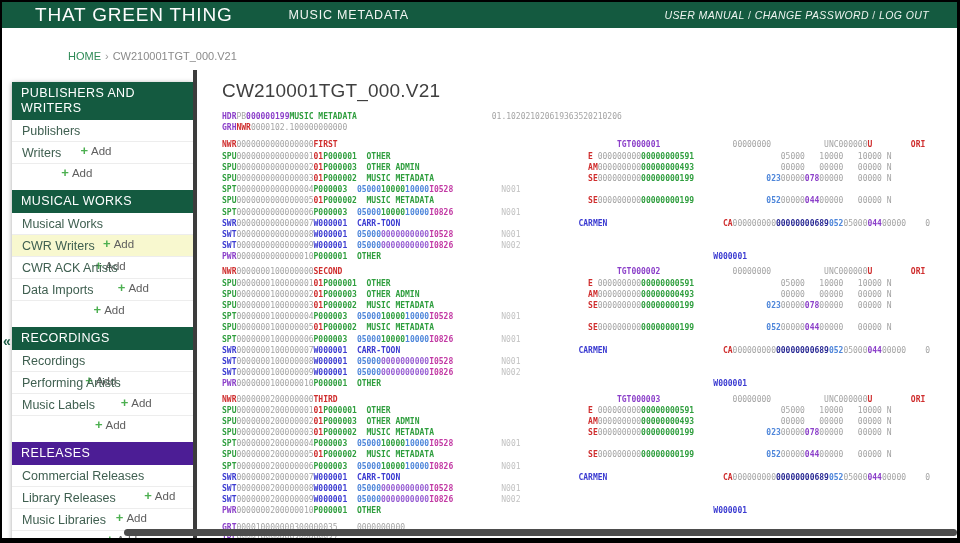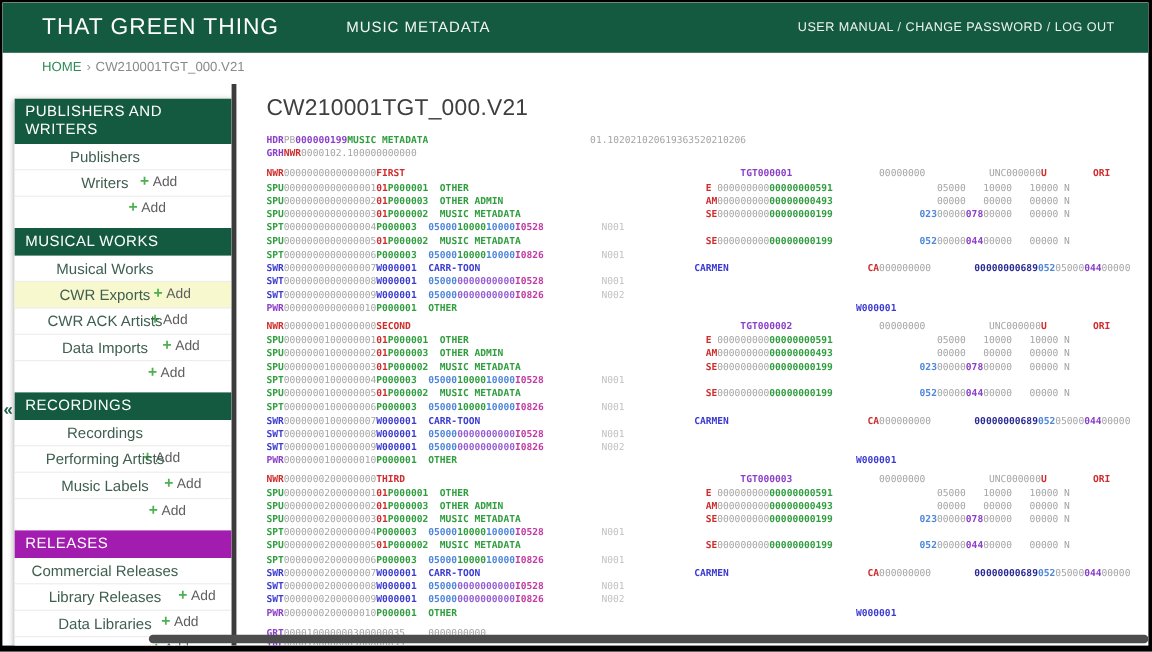--- a/index.html
+++ b/index.html
@@ -1,40 +1,40 @@
 <!DOCTYPE html>
 <html><head>
 <meta charset="utf-8">
 <style>
   html,body{margin:0;padding:0;}
   body{width:960px;height:543px;background:#000;position:relative;overflow:hidden;
        font-family:"Liberation Sans",sans-serif;}
   .window{position:absolute;left:2px;top:2px;right:3px;bottom:5px;background:#fff;overflow:hidden;}
 
   
-  .topbar{position:absolute;left:0;top:0;right:0;height:42px;background:#145a40;
+  .topbar{position:absolute;left:0;top:0;right:0;height:26px;background:#145a40;
           display:flex;align-items:center;color:#fff;}
   .brand{margin-left:33px;font-size:19px;letter-spacing:.8px;color:#fdfdfd;white-space:nowrap;}
   .app-title{margin-left:56px;font-size:12.5px;letter-spacing:.8px;color:#f2f6f3;white-space:nowrap;}
   .top-links{margin-left:auto;margin-right:28px;font-size:10.5px;letter-spacing:.4px;color:#eef4f0;white-space:nowrap;}
-  .top-links a{color:#eef4f0;text-decoration:none;cursor:pointer;}
+  .top-links a{color:#eef4f0;text-decoration:none;cursor:pointer;font-style:italic;}
   .top-links .sep{color:#d8e4dd;}
 
   
   .breadcrumb{position:absolute;left:33px;top:48px;font-size:11px;color:#8a8a8a;white-space:nowrap;}
-  .breadcrumb a{color:#2f8b57;text-decoration:none;cursor:pointer;}
+  .breadcrumb a{color:#2f8b57;text-decoration:none;cursor:pointer;margin-left:33px;}
   .crumb-sep{margin:0 4px;color:#9a9a9a;}
 
   
   .sidebar{position:absolute;left:10px;top:80px;width:181px;height:468px;background:#fff;
            box-shadow:0 1px 5px rgba(0,0,0,.35);overflow:hidden;}
   .sb-section{margin-bottom:26px;}
   .sb-header{background:#145a40;color:#fff;font-size:12.5px;letter-spacing:.4px;
              line-height:15px;padding:4px 9px;}
-  .sb-row{display:flex;align-items:center;justify-content:center;
+  .sb-row{display:flex;align-items:center;justify-content:flex-start;
           padding:0 9px 0 10px;height:21px;border-bottom:1px solid #ededed;cursor:pointer;}
   .sb-row.hl{background:#f8f8cf;}
   .sb-label{font-size:12.5px;color:#3f5f50;}
   .sb-add{font-size:11.5px;color:#5f5f5f;text-decoration:none;cursor:pointer;white-space:nowrap;margin-top:40px;}
   .sb-plus{color:#4caf50;font-weight:bold;font-size:13px;margin-right:3px;}
   .collapse{position:absolute;left:1px;top:331px;font-size:14px;font-weight:bold;color:#1d5c45;cursor:pointer;}
   .sb-scrollbar{position:absolute;left:191px;top:68px;width:4px;height:468px;background:#3c3c3c;}
 
   
   .page-title{position:absolute;left:220px;top:78px;font-size:19px;color:#3f3f3f;letter-spacing:.2px;}
@@ -47,21 +47,21 @@
 </style>
 </head>
 <body>
 
 <style id="dyn-style">.c-g{color:#a4a4a4;font-weight:normal;}
 .c-lg{color:#c2c2c2;font-weight:normal;padding-left:48px;}
 .c-r{color:#cf2d2d;font-weight:bold;}
 .c-gr{color:#2f9e3e;font-weight:bold;}
 .c-p{color:#8b3fc9;font-weight:bold;}
 .c-b{color:#3b3bd1;font-weight:bold;margin-top:24px;}
-.c-nb{color:#2a2a94;font-weight:bold;padding-left:36px;}
+.c-nb{color:#2a2a94;font-weight:bold;}
 .c-sb{color:#4e86da;font-weight:bold;}
 .c-m{color:#c23aa4;font-weight:bold;}
 .c-v{color:#985fd3;font-weight:bold;}
 </style>
 
 <div class="window">
 
   <div class="topbar green-bg" style="background: rgb(20, 90, 64);">
     <span class="brand">THAT GREEN THING</span>
     <span class="app-title">MUSIC METADATA</span>
@@ -84,21 +84,21 @@
           <a class="sb-add"><span class="sb-plus">+</span><span>Add</span></a>
         </div>
       </div>
       <div class="sb-section">
         <div class="sb-header green-bg" style="background: rgb(20, 90, 64);">MUSICAL WORKS</div>
         <div class="sb-row">
           <span class="sb-label">Musical Works</span>
           <a class="sb-add"><span class="sb-plus">+</span><span>Add</span></a>
         </div>
         <div class="sb-row hl" style="background: rgb(248, 248, 207);">
-          <span class="sb-label">CWR Exports</span>
+          <span class="sb-label">CWR Writers</span>
           <a class="sb-add"><span class="sb-plus">+</span><span>Add</span></a>
         </div>
         <div class="sb-row">
           <span class="sb-label">CWR ACK Artists</span>
           <a class="sb-add"><span class="sb-plus">+</span><span>Add</span></a>
         </div>
         <div class="sb-row">
           <span class="sb-label">Data Imports</span>
           <a class="sb-add"><span class="sb-plus">+</span><span>Add</span></a>
         </div>
@@ -112,31 +112,31 @@
         <div class="sb-row">
           <span class="sb-label">Performing Artists</span>
           <a class="sb-add"><span class="sb-plus">+</span><span>Add</span></a>
         </div>
         <div class="sb-row">
           <span class="sb-label">Music Labels</span>
           <a class="sb-add"><span class="sb-plus">+</span><span>Add</span></a>
         </div>
       </div>
       <div class="sb-section">
-        <div class="sb-header green-bg" style="background: #a21caf;">RELEASES</div>
+        <div class="sb-header green-bg" style="background: #4c1d95;">RELEASES</div>
         <div class="sb-row">
           <span class="sb-label">Commercial Releases</span>
           <a class="sb-add"><span class="sb-plus">+</span><span>Add</span></a>
         </div>
         <div class="sb-row">
           <span class="sb-label">Library Releases</span>
           <a class="sb-add"><span class="sb-plus">+</span><span>Add</span></a>
         </div>
         <div class="sb-row">
-          <span class="sb-label">Data Libraries</span>
+          <span class="sb-label">Music Libraries</span>
           <a class="sb-add"><span class="sb-plus">+</span><span>Add</span></a>
         </div>
       </div>
     </div>
   <div class="sb-scrollbar"></div>
   <div class="collapse">«</div>
 
   <div class="page-title">CW210001TGT_000.V21</div>
   <div class="cwr" id="cwr"><div class="cwr-line"><span class="c-p">HDR</span><span class="c-g">PB</span><span class="c-p">000000199</span><span class="c-gr">MUSIC METADATA</span><span>                            </span><span class="c-g">01.102021020619363520210206</span></div><div class="cwr-line"><span class="c-p">GRH</span><span class="c-r">NWR</span><span class="c-g">0000102.100000000000</span></div><div class="cwr-line" style="margin-top: 6px;"><span class="c-r">NWR</span><span class="c-g">0000000000000000</span><span class="c-r">FIRST</span><span>                                                          </span><span class="c-p">TGT000001</span><span>               </span><span class="c-g">00000000</span><span>           </span><span class="c-g">UNC000000</span><span class="c-r">U</span><span>        </span><span class="c-r">ORI</span></div><div class="cwr-line"><span class="c-gr">SPU</span><span class="c-g">0000000000000001</span><span class="c-r">01</span><span class="c-gr">P000001</span><span>  </span><span class="c-gr">OTHER</span><span>                                         </span><span class="c-r">E </span><span class="c-g">000000000</span><span class="c-gr">00000000591</span><span>               </span><span class="c-g">   05000   10000   10000 N</span></div><div class="cwr-line"><span class="c-gr">SPU</span><span class="c-g">0000000000000002</span><span class="c-r">01</span><span class="c-gr">P000003</span><span>  </span><span class="c-gr">OTHER ADMIN</span><span>                                   </span><span class="c-r">AM</span><span class="c-g">000000000</span><span class="c-gr">00000000493</span><span>               </span><span class="c-g">   00000   00000   00000 N</span></div><div class="cwr-line"><span class="c-gr">SPU</span><span class="c-g">0000000000000003</span><span class="c-r">01</span><span class="c-gr">P000002</span><span>  </span><span class="c-gr">MUSIC METADATA</span><span>                                </span><span class="c-r">SE</span><span class="c-g">000000000</span><span class="c-gr">00000000199</span><span>               </span><span class="c-sb">023</span><span class="c-g">00000</span><span class="c-p">078</span><span class="c-g">00000   00000 N</span></div><div class="cwr-line"><span class="c-gr">SPT</span><span class="c-g">0000000000000004</span><span class="c-gr">P000003</span><span>  </span><span class="c-sb">05000</span><span class="c-gr">10000</span><span class="c-sb">10000</span><span class="c-m">I0528</span><span class="c-lg">N001</span></div><div class="cwr-line"><span class="c-gr">SPU</span><span class="c-g">0000000000000005</span><span class="c-r">01</span><span class="c-gr">P000002</span><span>  </span><span class="c-gr">MUSIC METADATA</span><span>                                </span><span class="c-r">SE</span><span class="c-g">000000000</span><span class="c-gr">00000000199</span><span>               </span><span class="c-sb">052</span><span class="c-g">00000</span><span class="c-p">044</span><span class="c-g">00000   00000 N</span></div><div class="cwr-line"><span class="c-gr">SPT</span><span class="c-g">0000000000000006</span><span class="c-gr">P000003</span><span>  </span><span class="c-sb">05000</span><span class="c-gr">10000</span><span class="c-sb">10000</span><span class="c-m">I0826</span><span class="c-lg">N001</span></div><div class="cwr-line"><span class="c-b">SWR</span><span class="c-g">0000000000000007</span><span class="c-b">W000001</span><span>  </span><span class="c-b">CARR-TOON</span><span>                                     </span><span class="c-b">CARMEN</span><span>                        </span><span class="c-r">CA</span><span class="c-g">000000000</span><span class="c-nb">00000000689</span><span class="c-sb">052</span><span class="c-g">05000</span><span class="c-p">044</span><span class="c-g">00000    0</span></div><div class="cwr-line"><span class="c-b">SWT</span><span class="c-g">0000000000000008</span><span class="c-b">W000001</span><span>  </span><span class="c-sb">05000</span><span class="c-v">0000000000</span><span class="c-m">I0528</span><span class="c-lg">N001</span></div><div class="cwr-line"><span class="c-b">SWT</span><span class="c-g">0000000000000009</span><span class="c-b">W000001</span><span>  </span><span class="c-sb">05000</span><span class="c-v">0000000000</span><span class="c-m">I0826</span><span class="c-lg">N002</span></div><div class="cwr-line"><span class="c-p">PWR</span><span class="c-g">0000000000000010</span><span class="c-gr">P000001</span><span>  </span><span class="c-gr">OTHER</span><span>                                                                     </span><span class="c-b">W000001</span></div><div class="cwr-line" style="margin-top: 4px;"><span class="c-r">NWR</span><span class="c-g">0000000100000000</span><span class="c-r">SECOND</span><span>                                                         </span><span class="c-p">TGT000002</span><span>               </span><span class="c-g">00000000</span><span>           </span><span class="c-g">UNC000000</span><span class="c-r">U</span><span>        </span><span class="c-r">ORI</span></div><div class="cwr-line"><span class="c-gr">SPU</span><span class="c-g">0000000100000001</span><span class="c-r">01</span><span class="c-gr">P000001</span><span>  </span><span class="c-gr">OTHER</span><span>                                         </span><span class="c-r">E </span><span class="c-g">000000000</span><span class="c-gr">00000000591</span><span>               </span><span class="c-g">   05000   10000   10000 N</span></div><div class="cwr-line"><span class="c-gr">SPU</span><span class="c-g">0000000100000002</span><span class="c-r">01</span><span class="c-gr">P000003</span><span>  </span><span class="c-gr">OTHER ADMIN</span><span>                                   </span><span class="c-r">AM</span><span class="c-g">000000000</span><span class="c-gr">00000000493</span><span>               </span><span class="c-g">   00000   00000   00000 N</span></div><div class="cwr-line"><span class="c-gr">SPU</span><span class="c-g">0000000100000003</span><span class="c-r">01</span><span class="c-gr">P000002</span><span>  </span><span class="c-gr">MUSIC METADATA</span><span>                                </span><span class="c-r">SE</span><span class="c-g">000000000</span><span class="c-gr">00000000199</span><span>               </span><span class="c-sb">023</span><span class="c-g">00000</span><span class="c-p">078</span><span class="c-g">00000   00000 N</span></div><div class="cwr-line"><span class="c-gr">SPT</span><span class="c-g">0000000100000004</span><span class="c-gr">P000003</span><span>  </span><span class="c-sb">05000</span><span class="c-gr">10000</span><span class="c-sb">10000</span><span class="c-m">I0528</span><span class="c-lg">N001</span></div><div class="cwr-line"><span class="c-gr">SPU</span><span class="c-g">0000000100000005</span><span class="c-r">01</span><span class="c-gr">P000002</span><span>  </span><span class="c-gr">MUSIC METADATA</span><span>                                </span><span class="c-r">SE</span><span class="c-g">000000000</span><span class="c-gr">00000000199</span><span>               </span><span class="c-sb">052</span><span class="c-g">00000</span><span class="c-p">044</span><span class="c-g">00000   00000 N</span></div><div class="cwr-line"><span class="c-gr">SPT</span><span class="c-g">0000000100000006</span><span class="c-gr">P000003</span><span>  </span><span class="c-sb">05000</span><span class="c-gr">10000</span><span class="c-sb">10000</span><span class="c-m">I0826</span><span class="c-lg">N001</span></div><div class="cwr-line"><span class="c-b">SWR</span><span class="c-g">0000000100000007</span><span class="c-b">W000001</span><span>  </span><span class="c-b">CARR-TOON</span><span>                                     </span><span class="c-b">CARMEN</span><span>                        </span><span class="c-r">CA</span><span class="c-g">000000000</span><span class="c-nb">00000000689</span><span class="c-sb">052</span><span class="c-g">05000</span><span class="c-p">044</span><span class="c-g">00000    0</span></div><div class="cwr-line"><span class="c-b">SWT</span><span class="c-g">0000000100000008</span><span class="c-b">W000001</span><span>  </span><span class="c-sb">05000</span><span class="c-v">0000000000</span><span class="c-m">I0528</span><span class="c-lg">N001</span></div><div class="cwr-line"><span class="c-b">SWT</span><span class="c-g">0000000100000009</span><span class="c-b">W000001</span><span>  </span><span class="c-sb">05000</span><span class="c-v">0000000000</span><span class="c-m">I0826</span><span class="c-lg">N002</span></div><div class="cwr-line"><span class="c-p">PWR</span><span class="c-g">0000000100000010</span><span class="c-gr">P000001</span><span>  </span><span class="c-gr">OTHER</span><span>                                                                     </span><span class="c-b">W000001</span></div><div class="cwr-line" style="margin-top: 4px;"><span class="c-r">NWR</span><span class="c-g">0000000200000000</span><span class="c-r">THIRD</span><span>                                                          </span><span class="c-p">TGT000003</span><span>               </span><span class="c-g">00000000</span><span>           </span><span class="c-g">UNC000000</span><span class="c-r">U</span><span>        </span><span class="c-r">ORI</span></div><div class="cwr-line"><span class="c-gr">SPU</span><span class="c-g">0000000200000001</span><span class="c-r">01</span><span class="c-gr">P000001</span><span>  </span><span class="c-gr">OTHER</span><span>                                         </span><span class="c-r">E </span><span class="c-g">000000000</span><span class="c-gr">00000000591</span><span>               </span><span class="c-g">   05000   10000   10000 N</span></div><div class="cwr-line"><span class="c-gr">SPU</span><span class="c-g">0000000200000002</span><span class="c-r">01</span><span class="c-gr">P000003</span><span>  </span><span class="c-gr">OTHER ADMIN</span><span>                                   </span><span class="c-r">AM</span><span class="c-g">000000000</span><span class="c-gr">00000000493</span><span>               </span><span class="c-g">   00000   00000   00000 N</span></div><div class="cwr-line"><span class="c-gr">SPU</span><span class="c-g">0000000200000003</span><span class="c-r">01</span><span class="c-gr">P000002</span><span>  </span><span class="c-gr">MUSIC METADATA</span><span>                                </span><span class="c-r">SE</span><span class="c-g">000000000</span><span class="c-gr">00000000199</span><span>               </span><span class="c-sb">023</span><span class="c-g">00000</span><span class="c-p">078</span><span class="c-g">00000   00000 N</span></div><div class="cwr-line"><span class="c-gr">SPT</span><span class="c-g">0000000200000004</span><span class="c-gr">P000003</span><span>  </span><span class="c-sb">05000</span><span class="c-gr">10000</span><span class="c-sb">10000</span><span class="c-m">I0528</span><span class="c-lg">N001</span></div><div class="cwr-line"><span class="c-gr">SPU</span><span class="c-g">0000000200000005</span><span class="c-r">01</span><span class="c-gr">P000002</span><span>  </span><span class="c-gr">MUSIC METADATA</span><span>                                </span><span class="c-r">SE</span><span class="c-g">000000000</span><span class="c-gr">00000000199</span><span>               </span><span class="c-sb">052</span><span class="c-g">00000</span><span class="c-p">044</span><span class="c-g">00000   00000 N</span></div><div class="cwr-line"><span class="c-gr">SPT</span><span class="c-g">0000000200000006</span><span class="c-gr">P000003</span><span>  </span><span class="c-sb">05000</span><span class="c-gr">10000</span><span class="c-sb">10000</span><span class="c-m">I0826</span><span class="c-lg">N001</span></div><div class="cwr-line"><span class="c-b">SWR</span><span class="c-g">0000000200000007</span><span class="c-b">W000001</span><span>  </span><span class="c-b">CARR-TOON</span><span>                                     </span><span class="c-b">CARMEN</span><span>                        </span><span class="c-r">CA</span><span class="c-g">000000000</span><span class="c-nb">00000000689</span><span class="c-sb">052</span><span class="c-g">05000</span><span class="c-p">044</span><span class="c-g">00000    0</span></div><div class="cwr-line"><span class="c-b">SWT</span><span class="c-g">0000000200000008</span><span class="c-b">W000001</span><span>  </span><span class="c-sb">05000</span><span class="c-v">0000000000</span><span class="c-m">I0528</span><span class="c-lg">N001</span></div><div class="cwr-line"><span class="c-b">SWT</span><span class="c-g">0000000200000009</span><span class="c-b">W000001</span><span>  </span><span class="c-sb">05000</span><span class="c-v">0000000000</span><span class="c-m">I0826</span><span class="c-lg">N002</span></div><div class="cwr-line"><span class="c-p">PWR</span><span class="c-g">0000000200000010</span><span class="c-gr">P000001</span><span>  </span><span class="c-gr">OTHER</span><span>                                                                     </span><span class="c-b">W000001</span></div><div class="cwr-line" style="margin-top: 5px;"><span class="c-p">GRT</span><span class="c-g">000010000000300000035</span><span>    </span><span class="c-g">0000000000</span></div><div class="cwr-line"><span class="c-p">TRL</span><span class="c-g">000010000000300000037</span></div></div>
 

